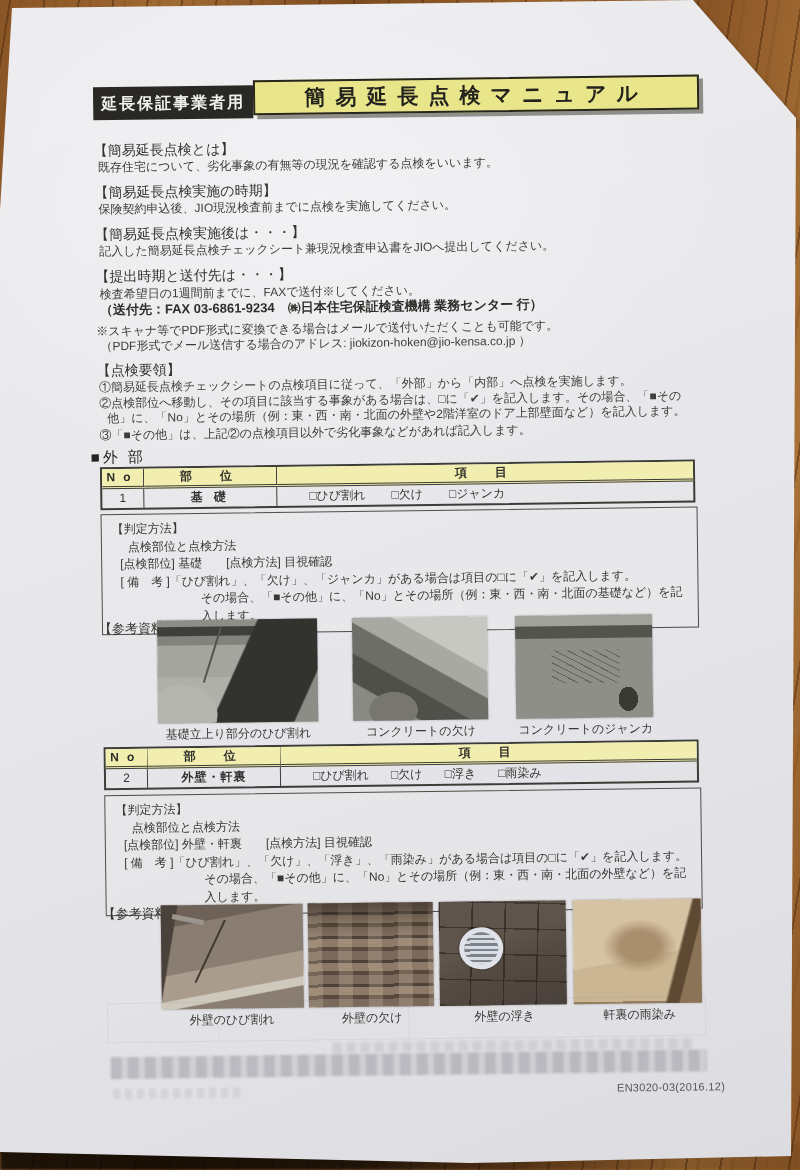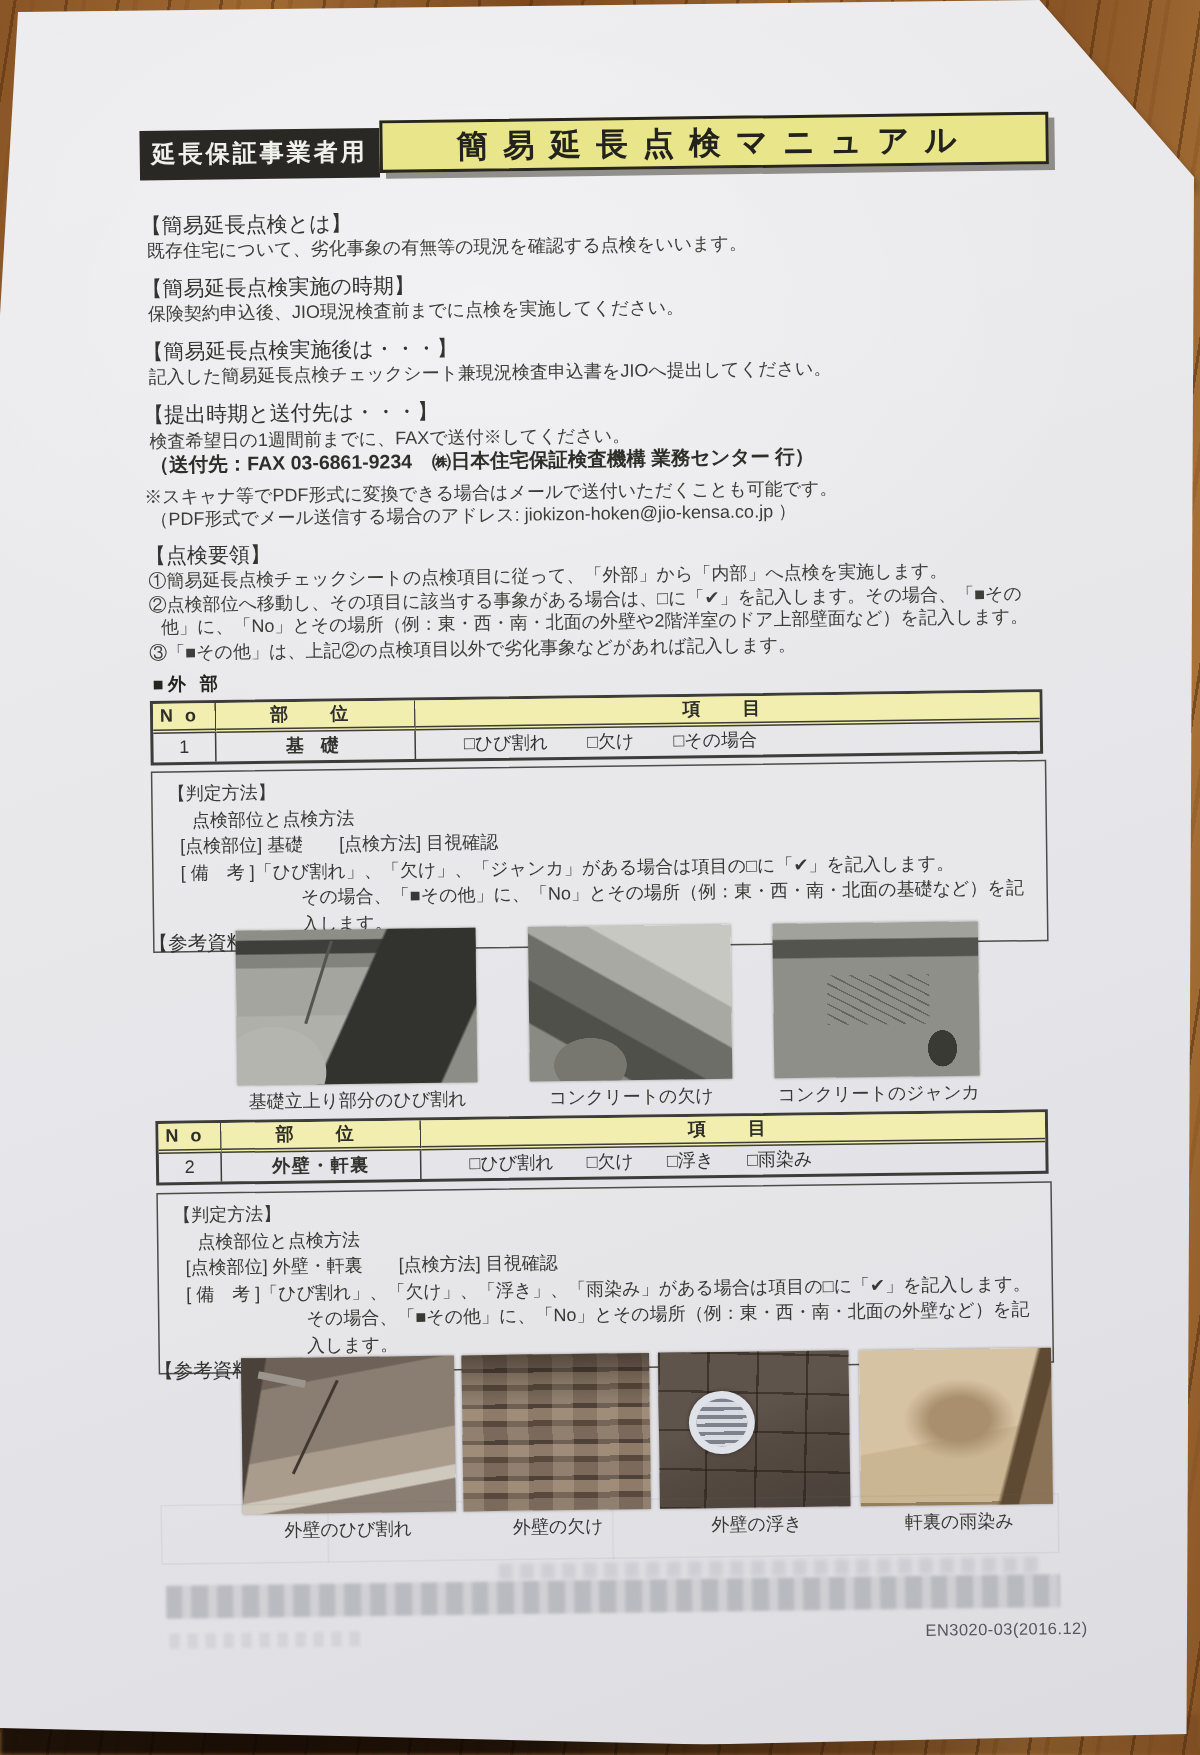--- a/index.html
+++ b/index.html
@@ -47,21 +47,21 @@
     box-shadow:4px 4px 0 rgba(92,90,84,0.65);
     display:flex;align-items:center;justify-content:center;
   }
   .hdr-banner span{font-size:21px;font-weight:bold;letter-spacing:10px;color:#23231e;white-space:nowrap;}
 
   .h{position:absolute;left:93px;font-size:14px;line-height:16px;color:#333330;white-space:nowrap;}
   .b{position:absolute;left:97px;font-size:12px;line-height:15px;color:#3d3d39;white-space:nowrap;}
   .bold{font-weight:bold;font-size:13px;color:#2e2e2a;}
   .wrap{white-space:normal;width:596px;padding-left:8px;text-indent:-8px;}
 
-  .ext-label{position:absolute;left:97px;top:445px;font-size:12px;font-weight:bold;letter-spacing:3px;color:#242420;}
+  .ext-label{position:absolute;left:86px;top:445px;font-size:15px;font-weight:normal;letter-spacing:3px;color:#242420;}
 
   .ctable{
     position:absolute;left:95px;width:595px;border:2px solid #3c3c38;box-sizing:border-box;
     display:grid;grid-template-columns:42px 133px 1fr;font-size:12px;
   }
   .ctable .th{
     background:#f1eeb0;border-bottom:3px double #3c3c38;border-right:1px solid #3c3c38;
     text-align:center;line-height:17px;height:20px;box-sizing:border-box;font-weight:bold;letter-spacing:8px;color:#2e2e2a;
   }
   .ctable .td{
@@ -193,21 +193,21 @@
 
     <div class="ctable" style="top:464px">
       <div class="th">No</div>
       <div class="th">部　位</div>
       <div class="th last">項　目</div>
       <div class="td">1</div>
       <div class="td part">基 礎</div>
       <div class="td last items">
         <span>□ひび割れ</span>
         <span>□欠け</span>
-        <span>□その場合</span>
+        <span>□ジャンカ</span>
       </div>
     </div>
 
     <div class="jbox" style="top:511px">
       <div>【判定方法】</div>
       <div class="i1">点検部位と点検方法</div>
       <div class="i2">[点検部位] 基礎　　[点検方法] 目視確認</div>
       <div class="i2">[ 備　考 ]「ひび割れ」、「欠け」、「ジャンカ」がある場合は項目の□に「✔」を記入します。</div>
       <div class="i3">その場合、「■その他」に、「No」とその場所（例：東・西・南・北面の基礎など）を記入します。</div>
     </div>

